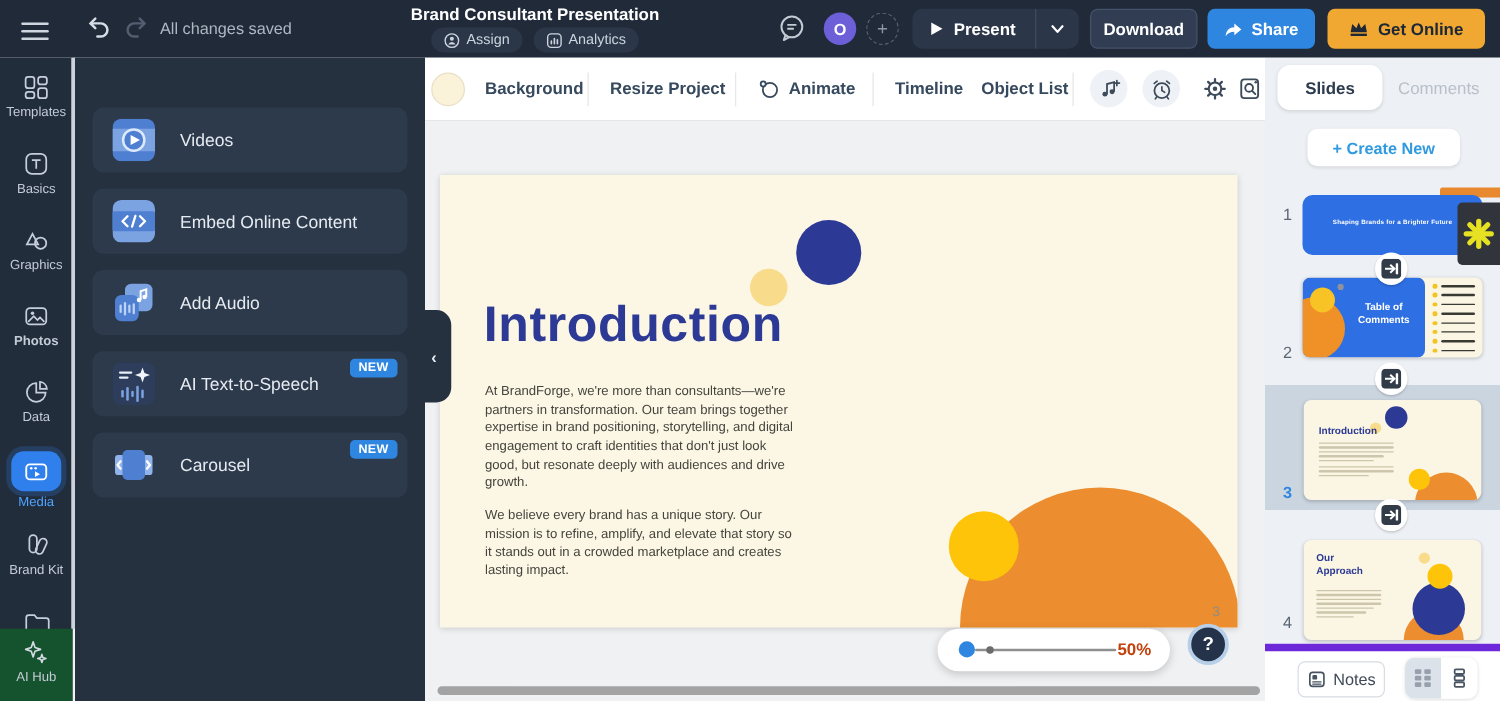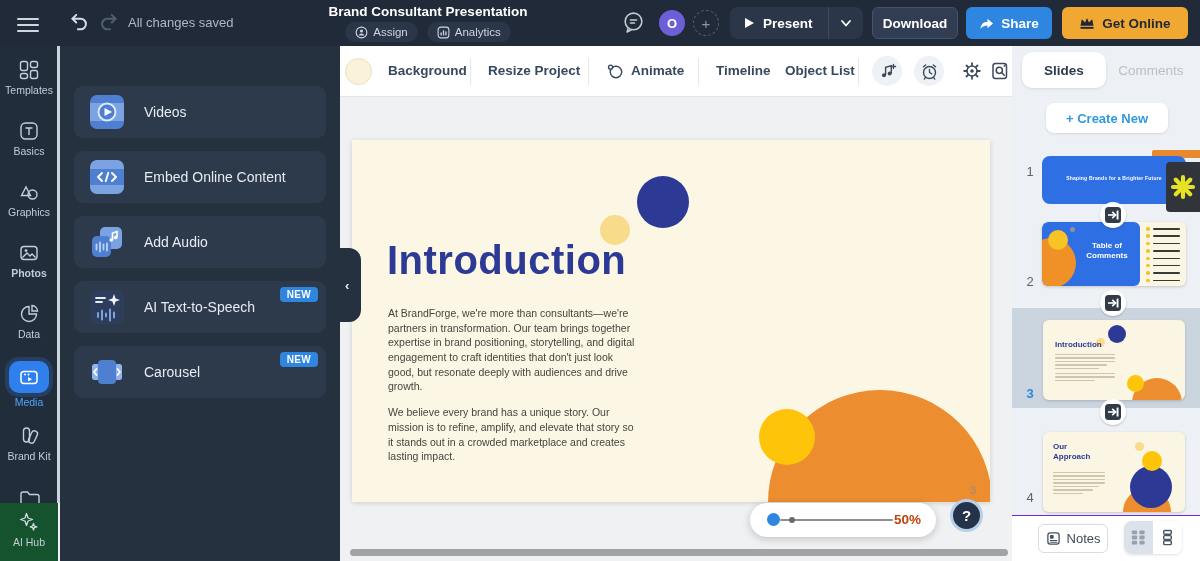--- a/index.html
+++ b/index.html
@@ -100,21 +100,21 @@
   .selected-band { position:absolute; left:0; top:262px; width:188px; height:100px; background:#cbd5e0; }
   .thumb { position:absolute; background:#fbf6e3; border-radius:6px; box-shadow:0 1px 3px rgba(0,0,0,.18);
            overflow:hidden; cursor:pointer; }
   .transition-btn { position:absolute; width:26px; height:26px; border-radius:50%; background:#fff;
                     box-shadow:0 1px 2px rgba(0,0,0,.2); display:flex; align-items:center; justify-content:center;
                     cursor:pointer; z-index:3; }
   .mini-line { height:1.3px; background:#cdc6ad; margin-bottom:2.2px; border-radius:1px; }
   .toc-row { display:flex; align-items:center; gap:3px; margin-bottom:3.9px; }
   .toc-dot { width:3.5px; height:3.5px; border-radius:50%; background:#f3c324; flex:none; }
   .toc-line { width:27px; height:1.5px; background:#3a3a35; border-radius:1px; }
-  .panel-bottom { position:absolute; left:0; top:469px; width:188px; height:46px; background:#fff; border-top:1px solid #6d28d9; }
+  .panel-bottom { position:absolute; left:0; top:469px; width:188px; height:46px; background:#fff; border-top:6px solid #6d28d9; }
   .notes-btn { position:absolute; left:26px; top:8px; width:70px; height:29px; background:#fff; border:1px solid #d8dde2;
                border-radius:6px; display:flex; align-items:center; justify-content:center; gap:6px;
                font-size:13px; color:#3e4a57; cursor:pointer; }
   .view-toggle { position:absolute; left:112px; top:5px; width:58px; height:33px; border-radius:8px; background:#fff;
                  box-shadow:0 1px 3px rgba(0,0,0,.12); display:flex; overflow:hidden; }
   .seg { width:29px; display:flex; align-items:center; justify-content:center; cursor:pointer; }
   .seg-grid { background:#dce2e9; }
 
   .asterisk-widget { position:absolute; left:1166px; top:162px; width:34px; height:50px; background:#31353b;
                      border-radius:4px 0 0 4px; z-index:40; display:flex; align-items:center; justify-content:center; cursor:pointer; }

